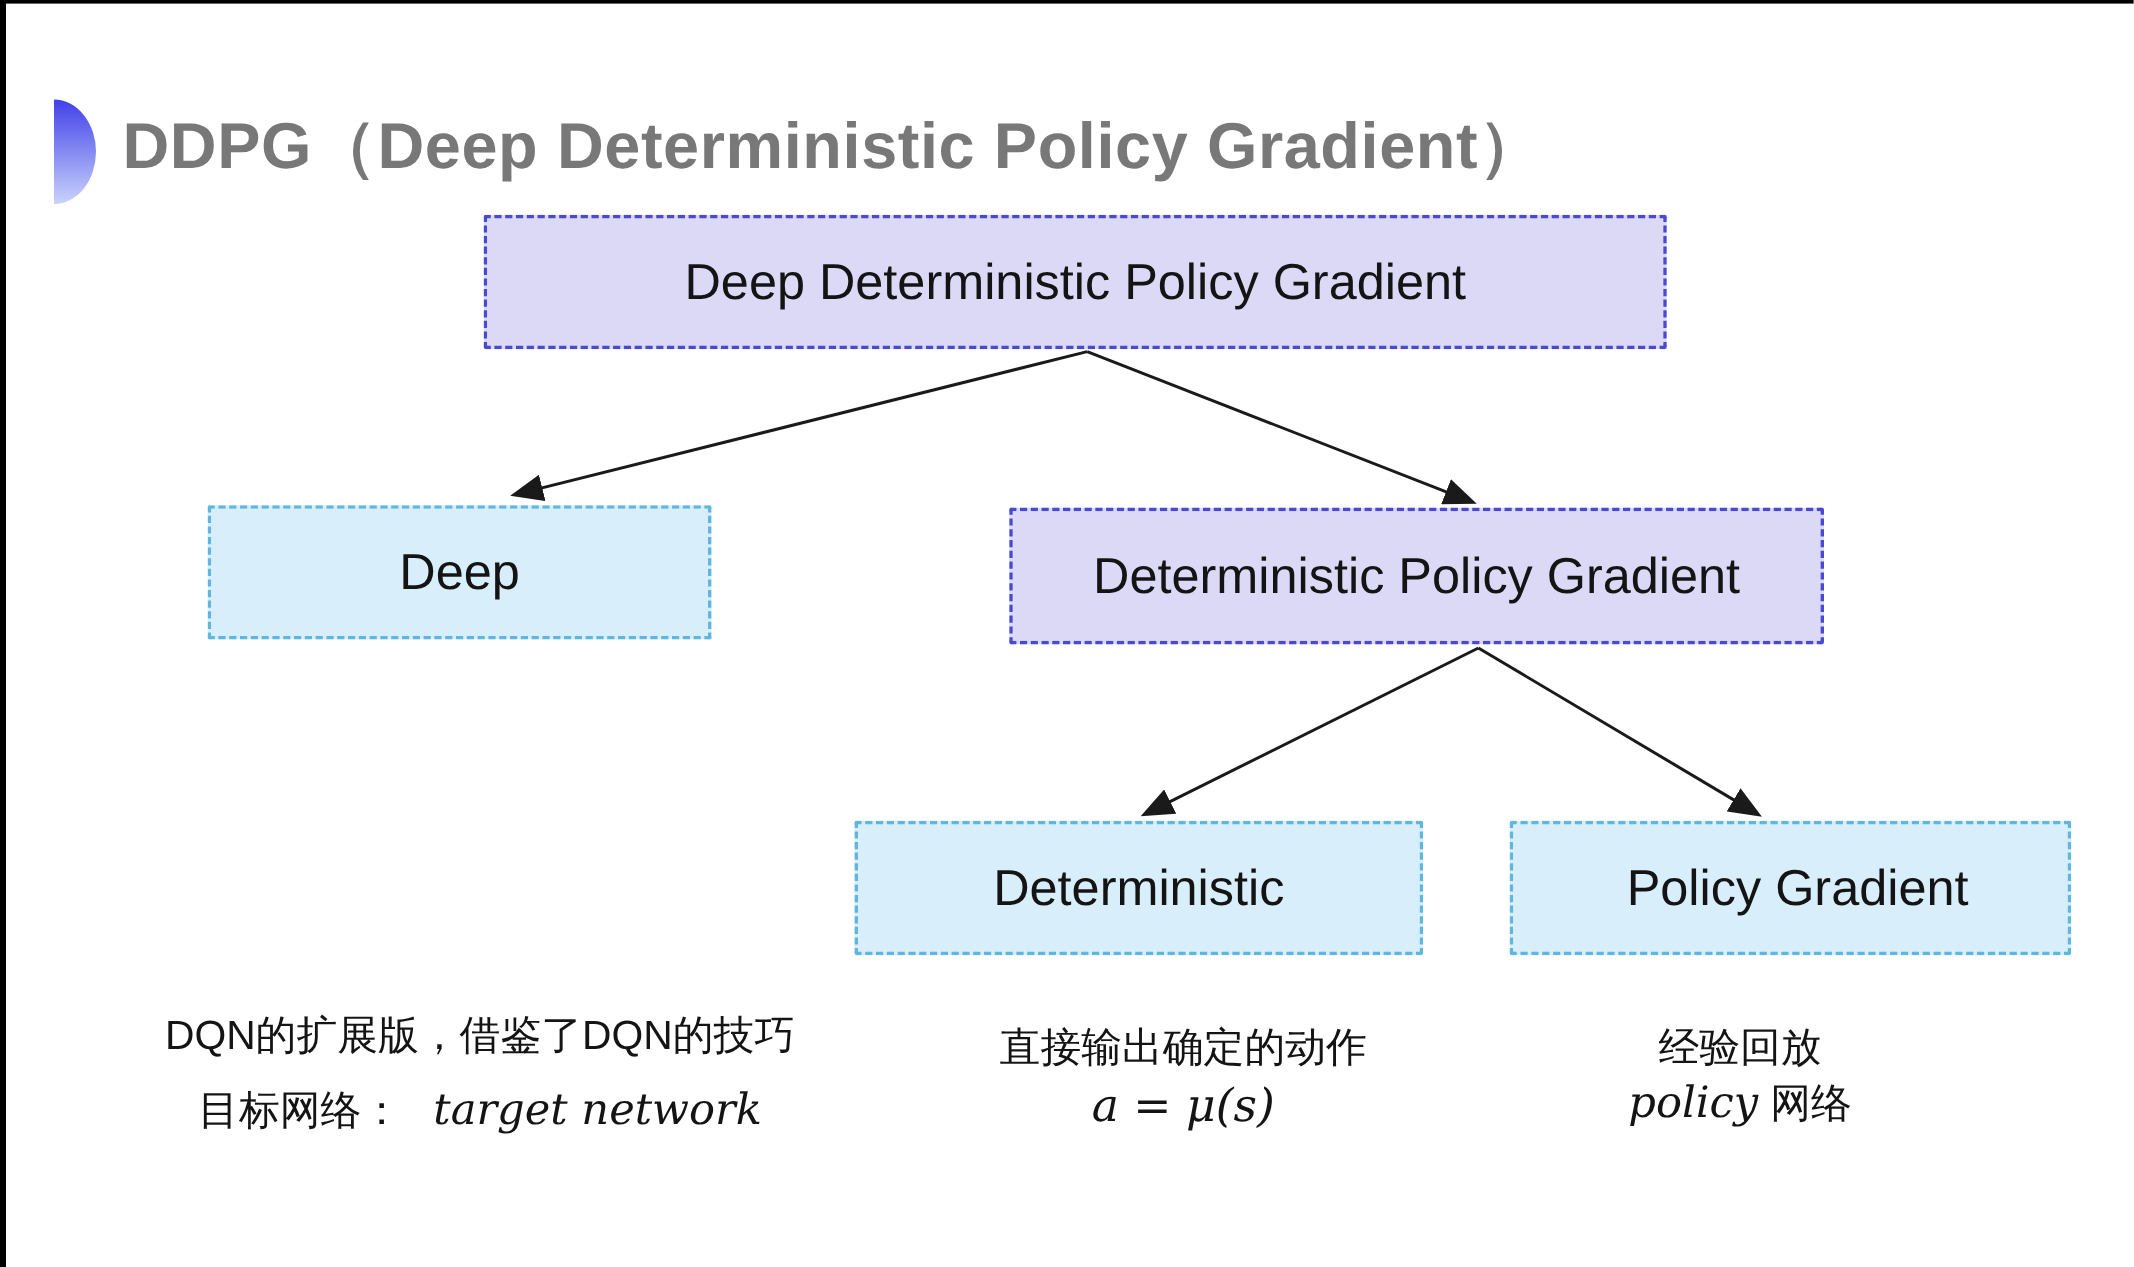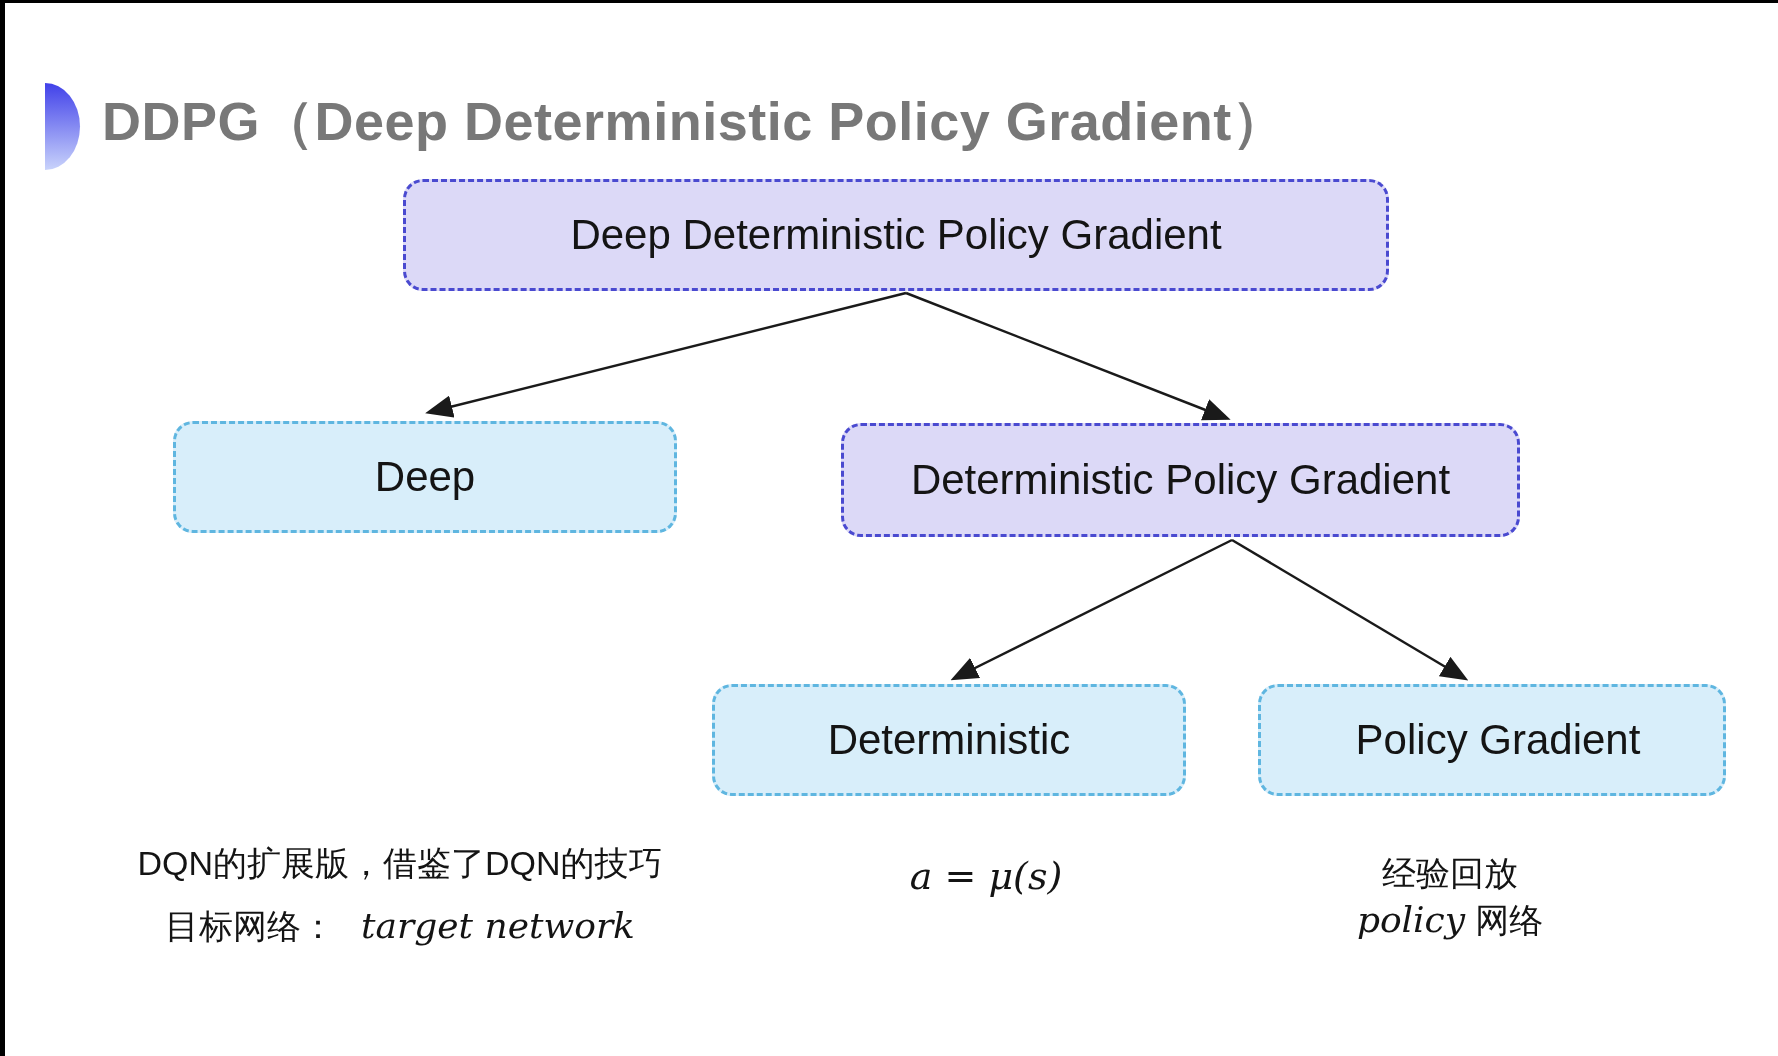--- a/index.html
+++ b/index.html
@@ -26,27 +26,27 @@
     border-radius:0 100% 100% 0 / 0 50% 50% 0;
   }
   .page-title{
     position:absolute;left:102px;top:86px;
     font-size:54px;font-weight:600;letter-spacing:0.5px;
     color:var(--title-gray);white-space:nowrap;
   }
 
   .node{
     position:absolute;display:flex;align-items:center;justify-content:center;
-    border-radius:20px;font-size:42px;color:var(--ink);white-space:nowrap;
+    border-radius:2px;font-size:42px;color:var(--ink);white-space:nowrap;
   }
   .node.purple{background:var(--purple-fill);border:3px dashed var(--purple-border);}
   .node.cyan{background:var(--cyan-fill);border:3px dashed var(--cyan-border);}
 
   .node-root{left:403px;top:179px;width:986px;height:112px;}
-  .node-deep{left:173px;top:421px;width:504px;height:112px;}
+  .node-deep{left:173px;top:421px;width:420px;height:112px;}
   .node-dpg{left:841px;top:423px;width:679px;height:114px;}
   .node-det{left:712px;top:684px;width:474px;height:112px;}
   .node-pg{left:1258px;top:684px;width:468px;height:112px;padding-left:12px;}
 
   .arrows{position:absolute;left:0;top:0;width:1778px;height:1056px;pointer-events:none;}
 
   .note{
     position:absolute;text-align:center;font-size:34px;font-weight:500;
     color:var(--ink);
   }
@@ -98,20 +98,21 @@
 </div>
 
 <div class="note note-deep">
   <div>DQN的扩展版，借鉴了DQN的技巧</div>
   <div>
     <span>目标网络：</span><span class="term">target network</span>
   </div>
 </div>
 
 <div class="note note-det">
+  <div>直接输出确定的动作</div>
   <div>
     <span class="term formula">a = μ(s)</span>
   </div>
 </div>
 
 <div class="note note-pg">
   <div>经验回放</div>
   <div>
     <span class="term lead">policy</span><span>网络</span>
   </div>

